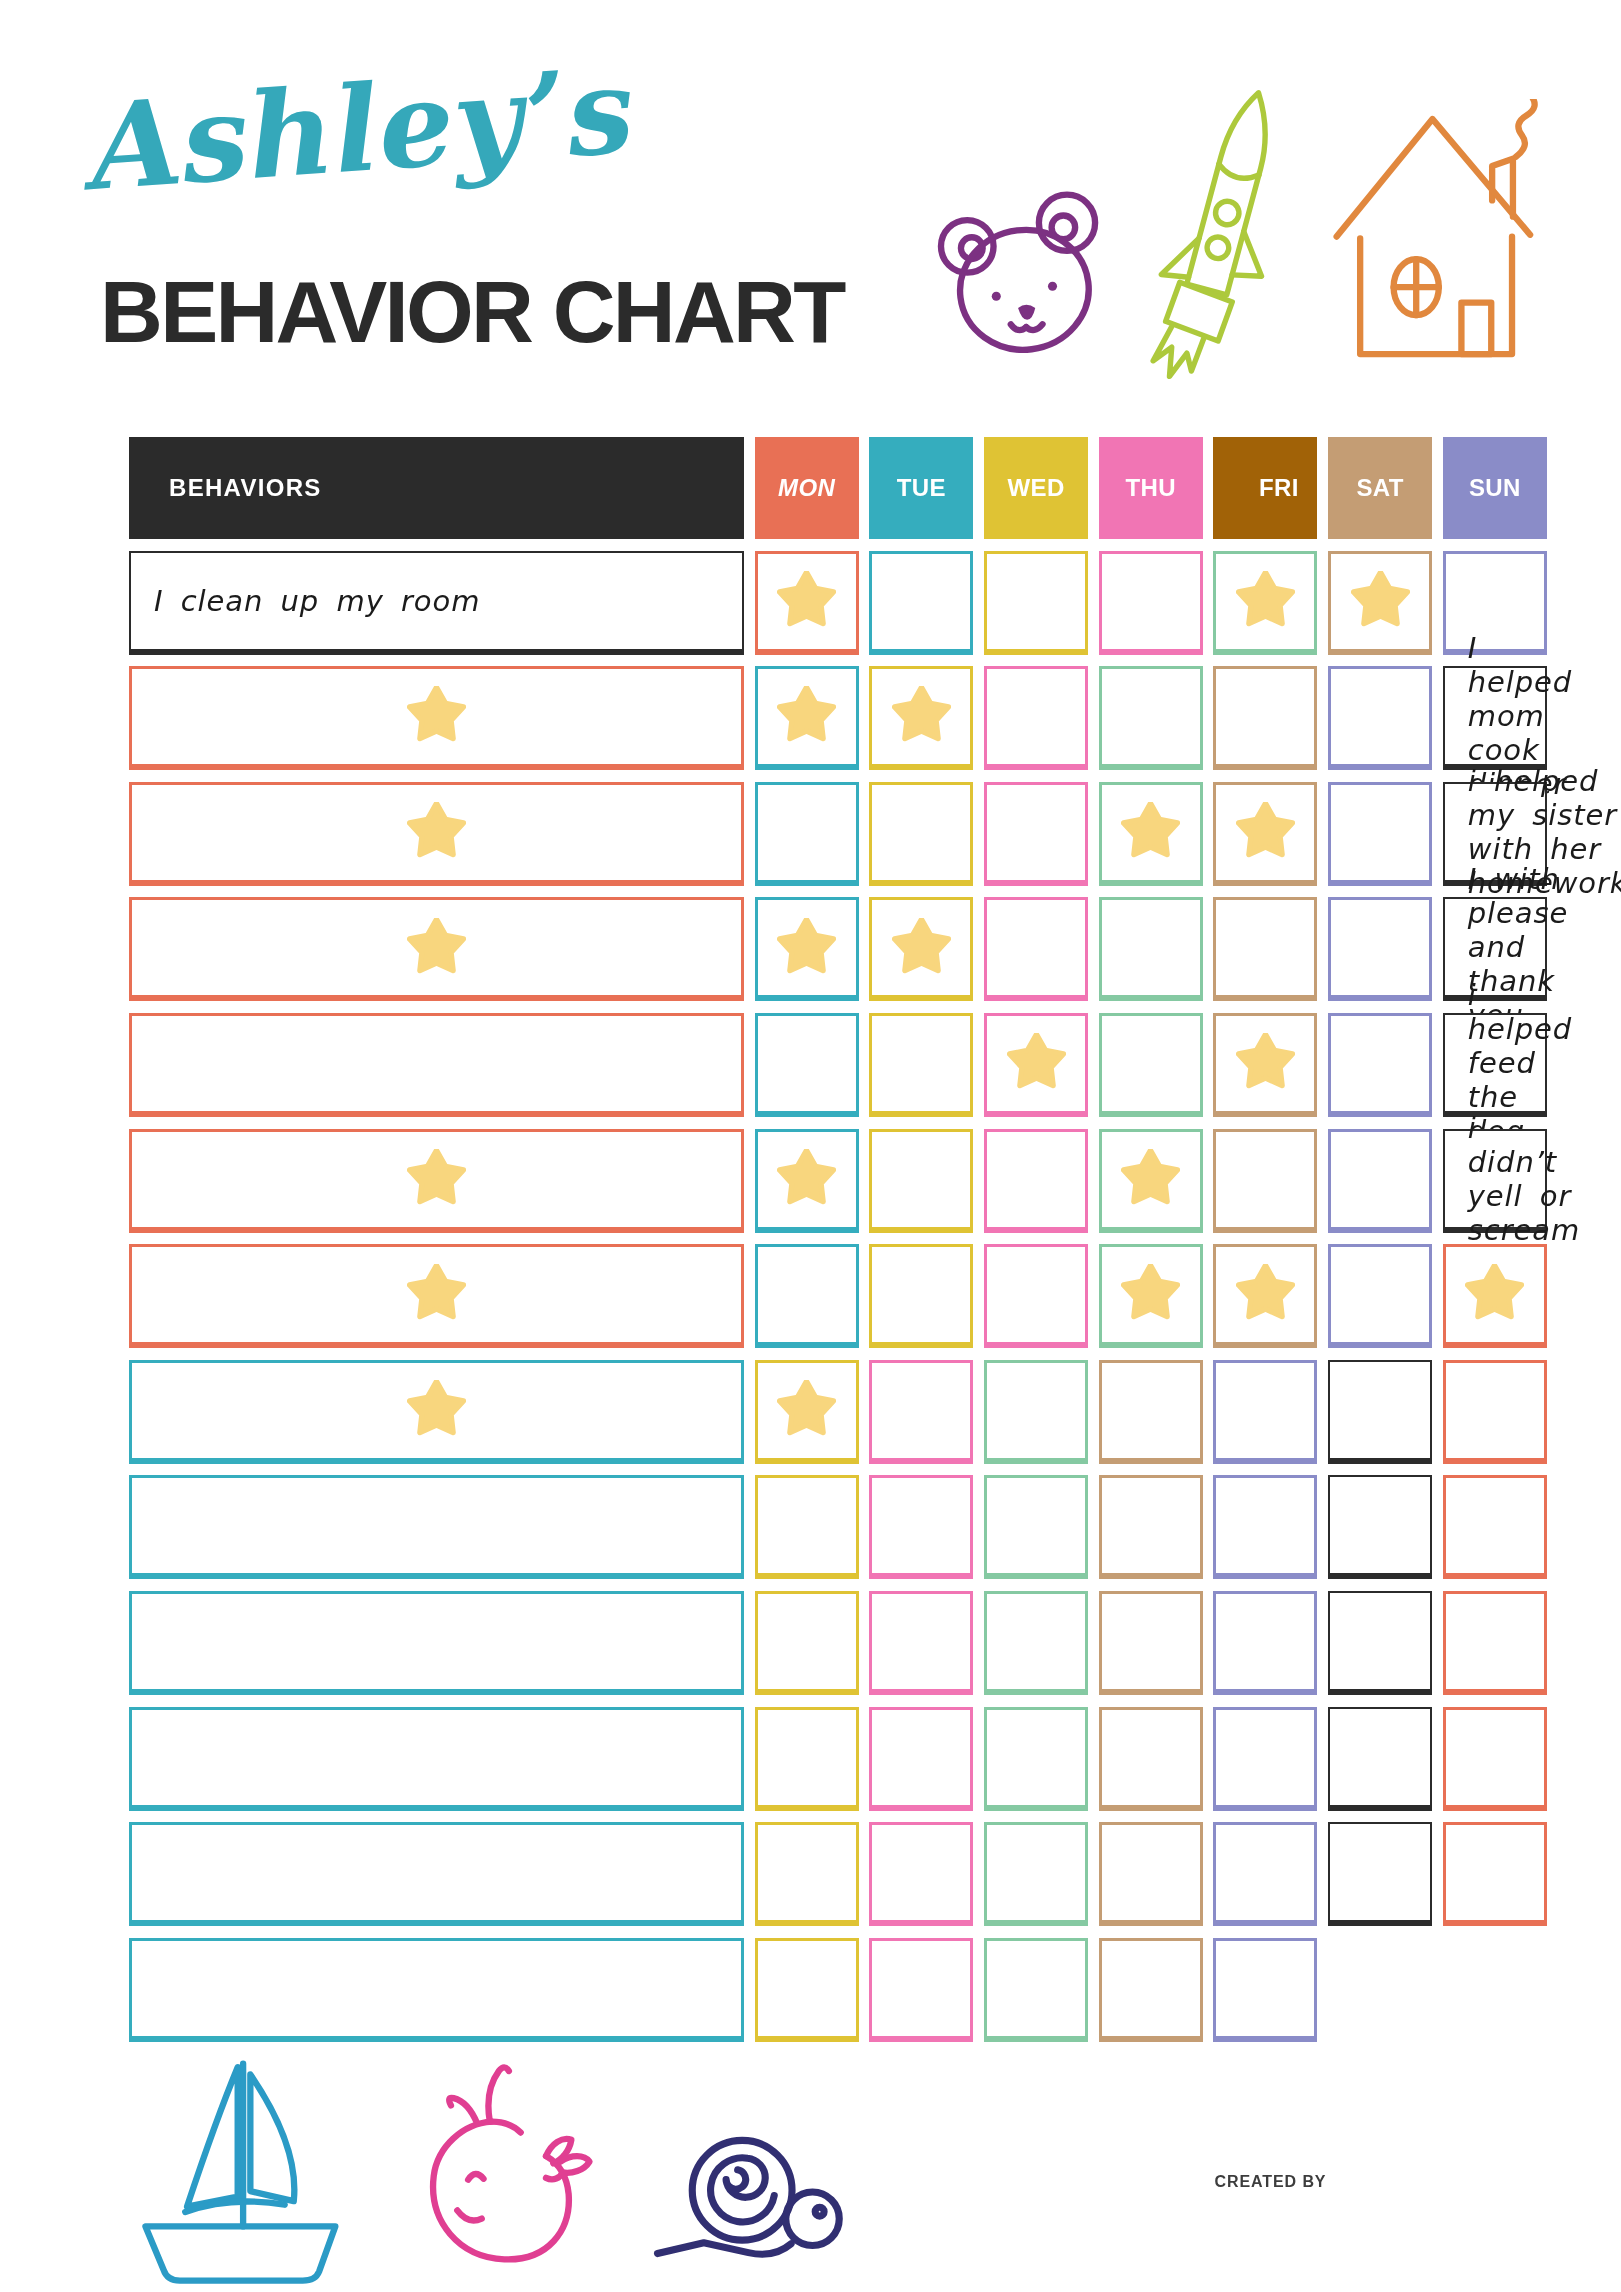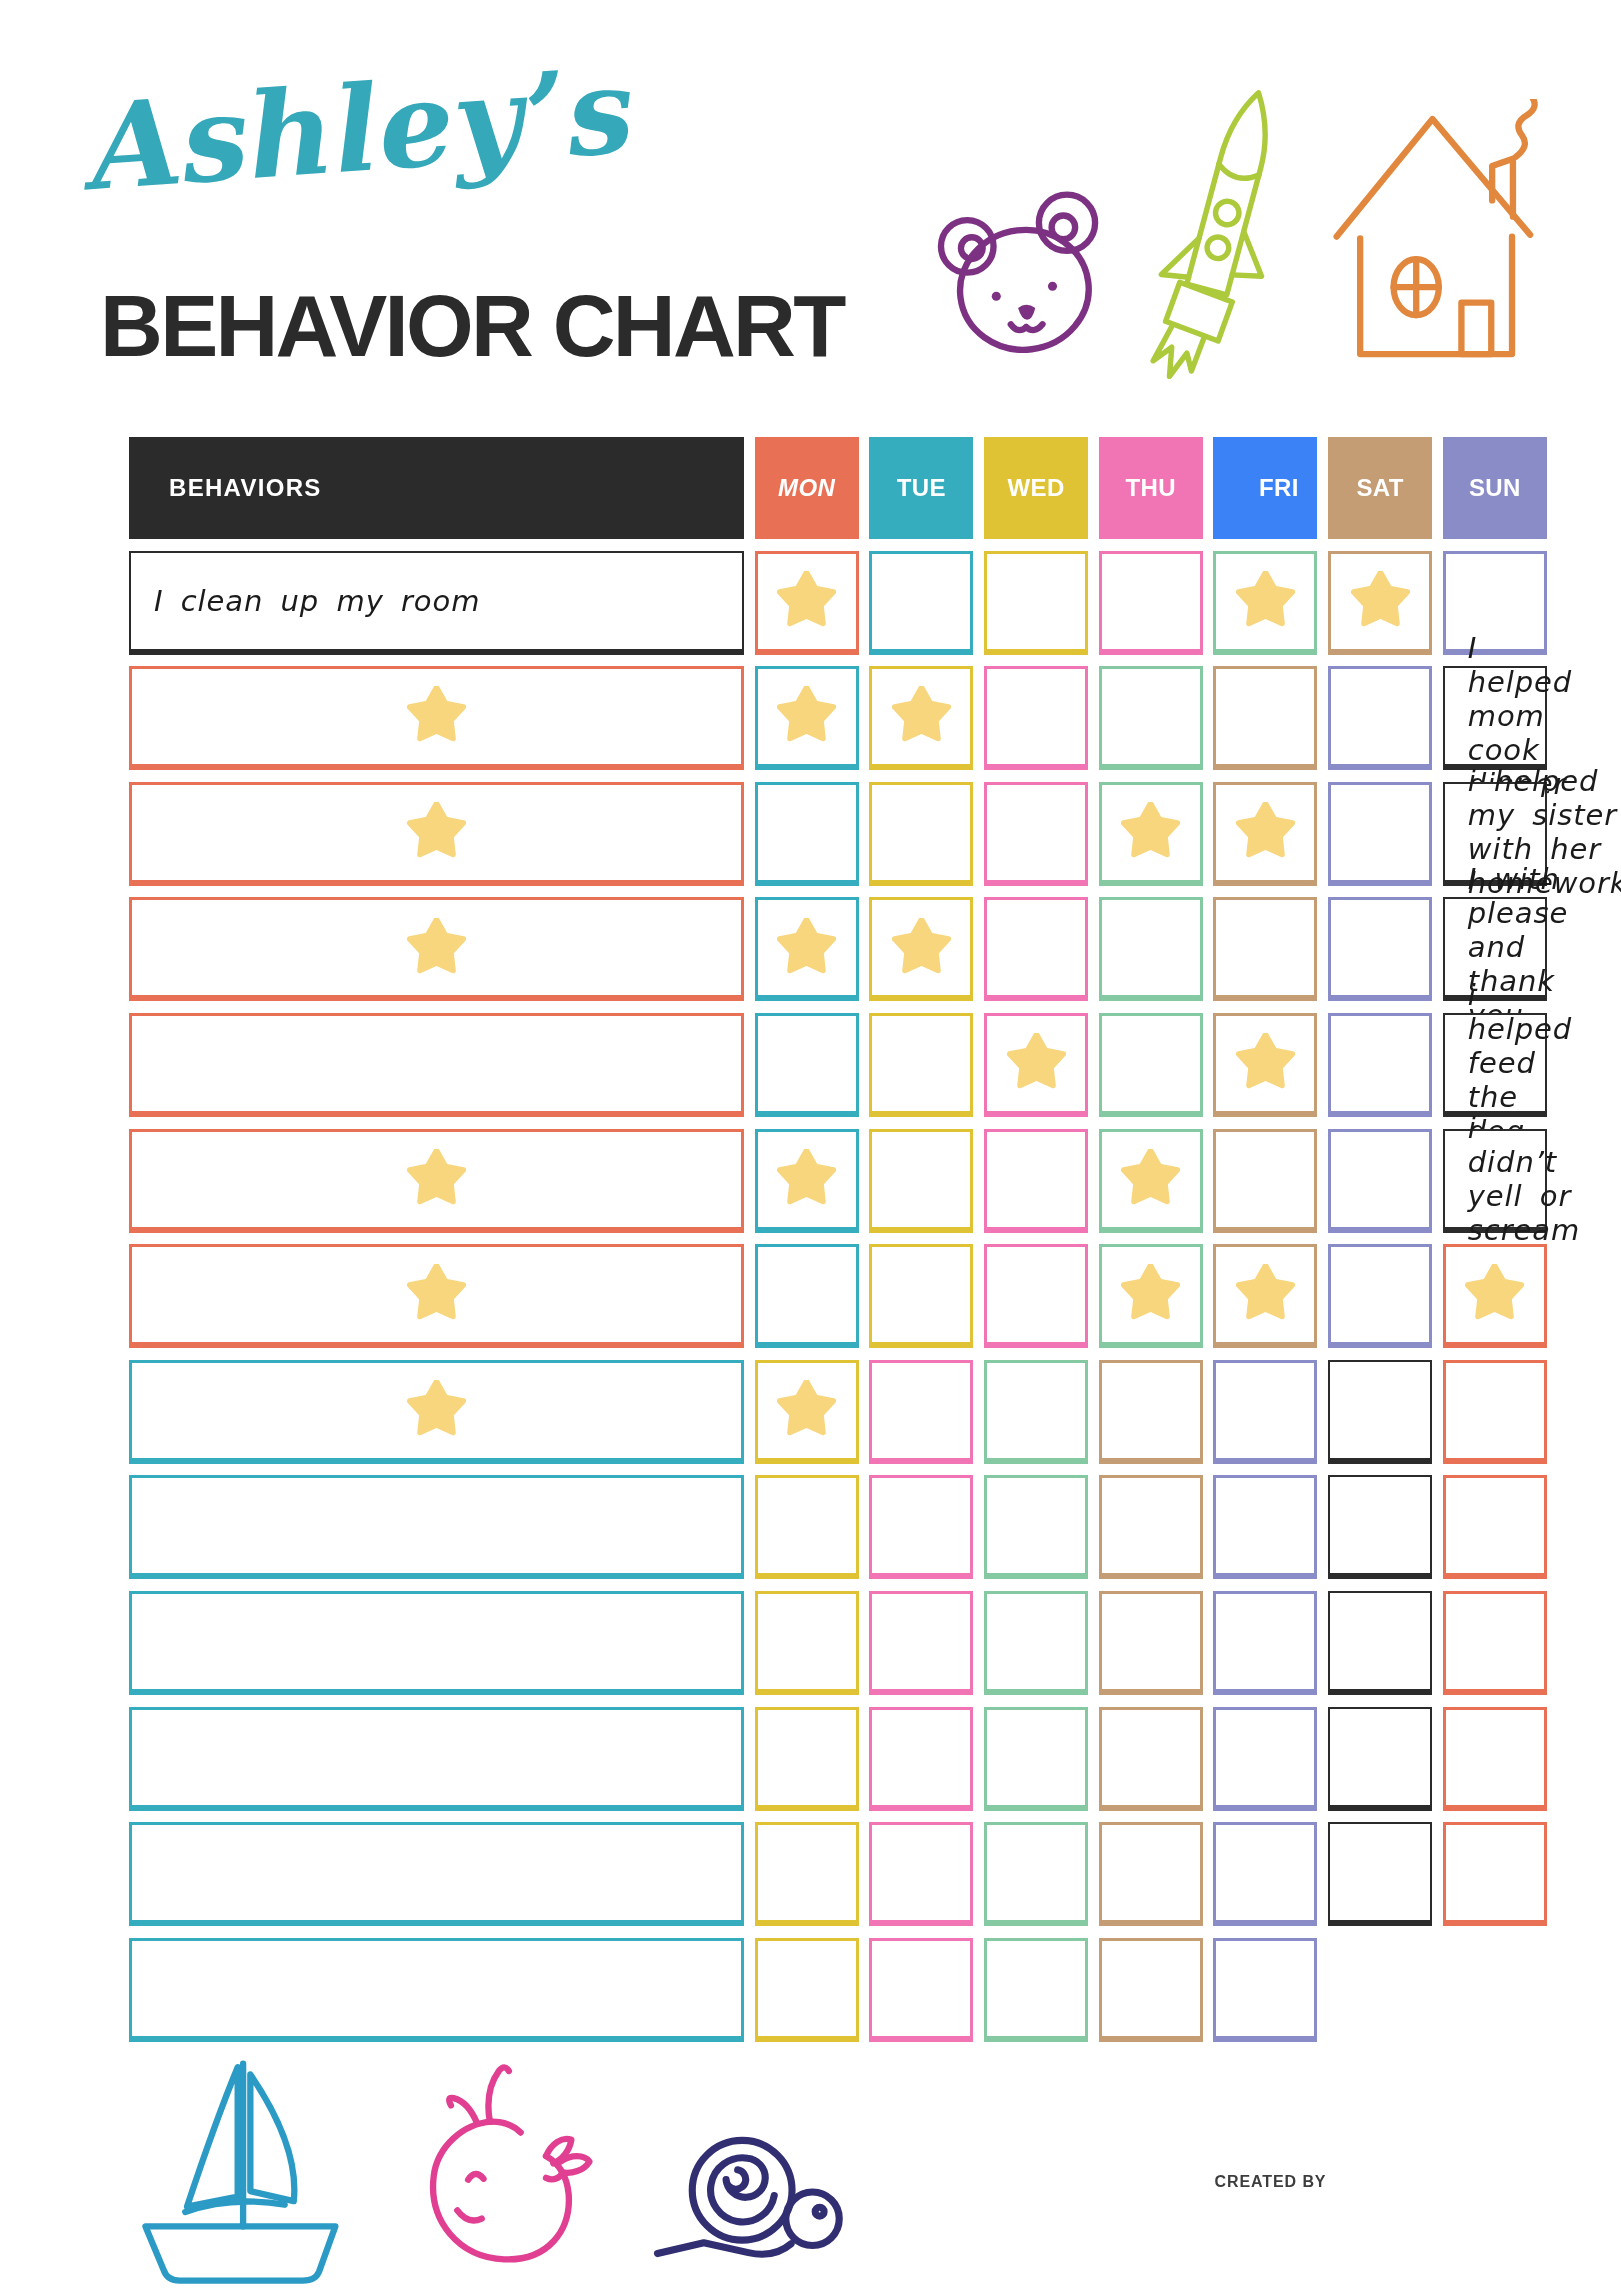--- a/index.html
+++ b/index.html
@@ -3,21 +3,21 @@
 <meta charset="utf-8">
 <style>
   html,body{margin:0;padding:0;background:#fff;}
   .page{position:relative;width:1621px;height:2293px;background:#ffffff;overflow:hidden;
         font-family:"Liberation Sans",sans-serif;}
 
   
   .title-name{position:absolute;left:90px;top:59px;width:519px;text-align:center;
       font-family:"DejaVu Serif",serif;font-style:italic;font-weight:bold;
       font-size:118px;line-height:1.2;color:var(--name-teal);transform:rotate(-4deg);}
-  .title-main{position:absolute;left:100px;top:276px;
+  .title-main{position:absolute;left:100px;top:262px;
       font-size:87px;font-weight:bold;letter-spacing:-2.7px;color:var(--title-black);}
 
   .doodle{position:absolute;}
   .doodle svg{width:100%;height:100%;}
   .d-bear{left:931px;top:190px;width:204px;height:168px;color:var(--bear);}
   .d-rocket{left:1136px;top:77px;width:170px;height:315px;color:var(--rocket);}
   .d-house{left:1324px;top:99px;width:226px;height:276px;color:var(--house);}
   .d-sailboat{left:131px;top:2049px;width:217px;height:240px;color:var(--sailboat);}
   .d-whale{left:383px;top:2056px;width:240px;height:231px;color:var(--whale);}
   .d-snail{left:647px;top:2119px;width:217px;height:147px;color:var(--snail);}
@@ -98,21 +98,21 @@
     </svg>
   </div>
 
   <div class="chart-grid" id="grid">
     <div class="behaviors-head">BEHAVIORS</div>
 
   <div class="day-head" style="background: rgb(232, 112, 85); font-style: italic;">MON</div>
       <div class="day-head" style="background: rgb(53, 173, 190);">TUE</div>
       <div class="day-head" style="background: rgb(223, 195, 52);">WED</div>
       <div class="day-head" style="background: rgb(241, 117, 180);">THU</div>
-      <div class="day-head" style="background: #3b82f6; padding-left: 27px;">FRI</div>
+      <div class="day-head" style="background: #a16207; padding-left: 27px;">FRI</div>
       <div class="day-head" style="background: rgb(196, 157, 116);">SAT</div>
       <div class="day-head" style="background: rgb(138, 140, 200);">SUN</div>
       <div class="label-cell">I clean up my room</div>
       <div class="day-cell" style="border-color: rgb(232, 112, 85);">
         <svg viewBox="0 0 100 96" width="59" height="57">
           <polygon points="50,2 65.3,29 95.7,35.2 74.7,58 78.2,88.8 50,76 21.8,88.8 25.3,58 4.3,35.2 34.7,29" fill="#F8D67E" stroke="#F8D67E" stroke-width="9" stroke-linejoin="round"></polygon>
         </svg>
       </div>
       <div class="day-cell" style="border-color: rgb(53, 173, 190);"></div>
       <div class="day-cell" style="border-color: rgb(223, 195, 52);"></div>

